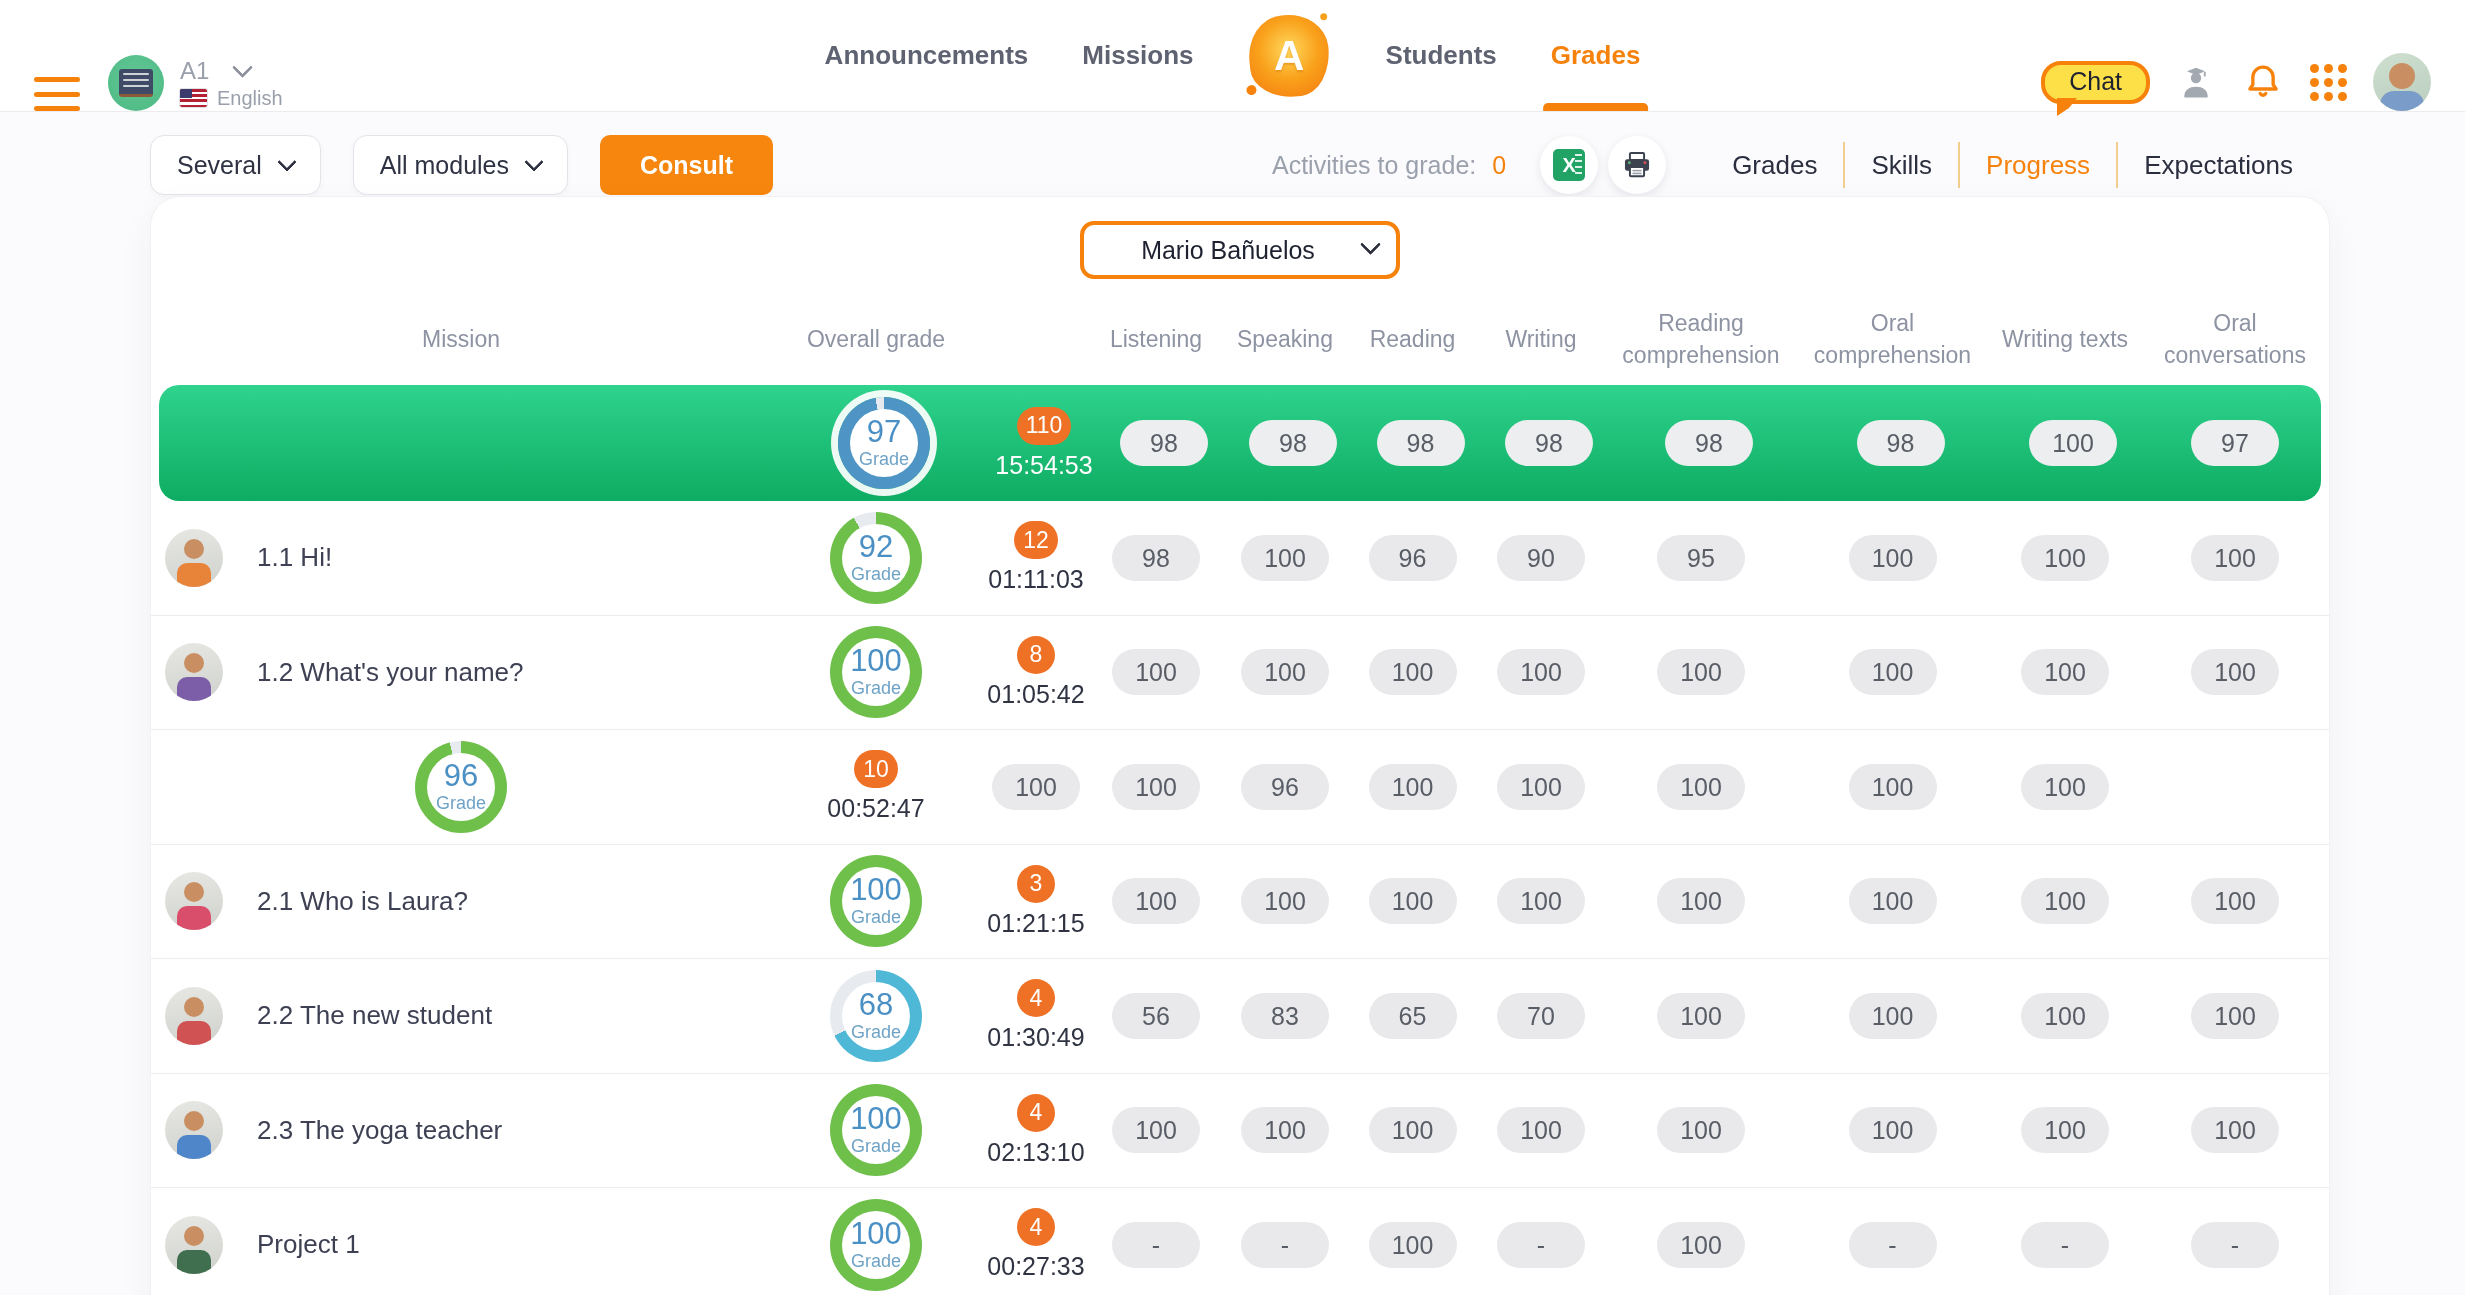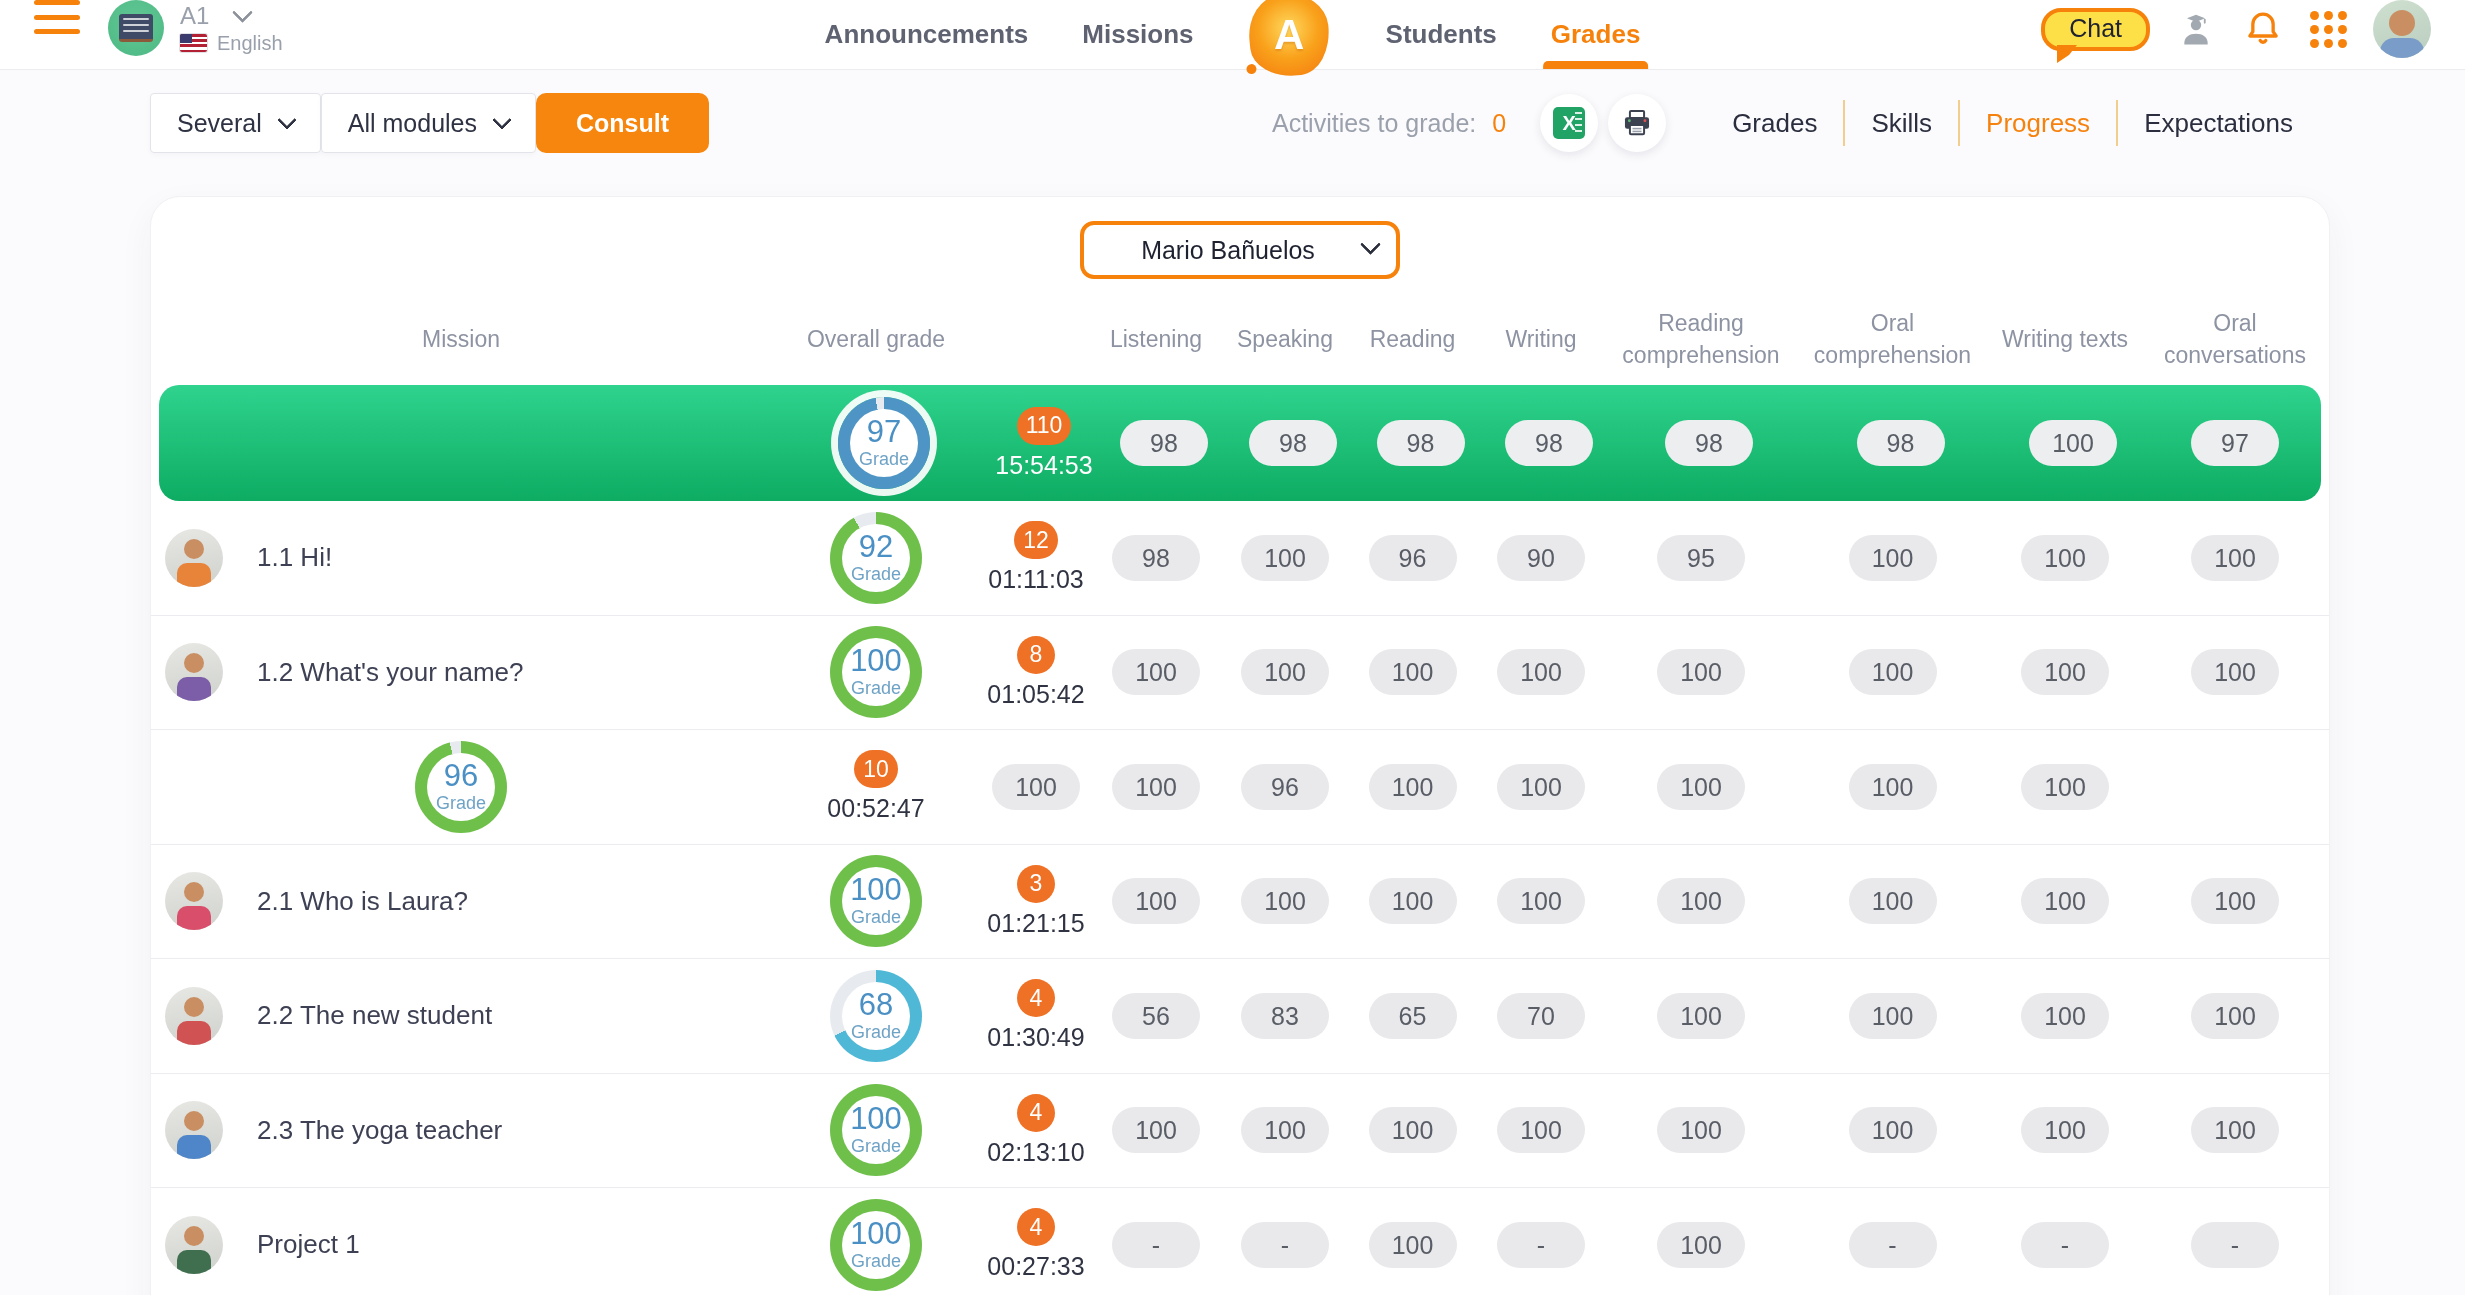--- a/index.html
+++ b/index.html
@@ -2,22 +2,22 @@
 <html><head>
 <meta charset="utf-8">
 <style>
   html,body{margin:0;padding:0;}
   body{
     width:2465px;height:1295px;overflow:hidden;background:#FBFBFD;
     font-family:"Liberation Sans", sans-serif;color:#3E4154;position:relative;
     -webkit-font-smoothing:antialiased;
   }
   
-  .navbar{position:relative;height:70px;background:#fff;border-bottom:1px solid #ECECEF;
-    display:flex;align-items:flex-start;padding:0 34px;box-sizing:border-box;z-index:5;}
+  .navbar{position:relative;height:112px;background:#fff;border-bottom:1px solid #ECECEF;
+    display:flex;align-items:flex-end;padding:0 34px;box-sizing:border-box;z-index:5;}
   .hamburger{width:46px;height:34px;display:flex;flex-direction:column;justify-content:space-between;cursor:pointer;background:none;border:none;padding:0;}
   .hamburger span{display:block;height:5px;border-radius:3px;background:#F6820C;}
   .class-sel{display:flex;align-items:center;gap:16px;margin-left:28px;cursor:pointer;}
   .class-avatar{width:56px;height:56px;border-radius:50%;background:radial-gradient(circle at 50% 40%,#62c795,#4cb983);position:relative;overflow:hidden;}
   .class-avatar .board{position:absolute;left:11px;top:14px;width:34px;height:25px;border-radius:3px;background:#3E4A66;border-bottom:3px solid #8a5a3b;}
   .class-avatar .board i{display:block;height:2px;margin:4px 4px 0 4px;background:rgba(255,255,255,.75);border-radius:2px;}
   .class-meta{display:flex;flex-direction:column;gap:2px;}
   .class-line1{display:flex;align-items:center;gap:26px;}
   .class-label{font-size:24px;color:#9AA0AB;}
   .chev{width:12px;height:12px;border-right:3px solid #8c919c;border-bottom:3px solid #8c919c;border-radius:2px;transform:rotate(45deg);margin-top:-6px;}
@@ -42,22 +42,22 @@
     border:8px solid transparent;border-top:10px solid #F6820C;border-left:12px solid #F6820C;}
   .icon-btn{background:none;border:none;padding:0;cursor:pointer;display:flex;align-items:center;justify-content:center;}
   .grid-dots{display:grid;grid-template-columns:repeat(3,9px);grid-gap:5px;}
   .grid-dots i{width:9px;height:9px;border-radius:50%;background:#F6820C;}
   .user-avatar{width:58px;height:58px;border-radius:50%;position:relative;overflow:hidden;cursor:pointer;
     background:linear-gradient(160deg,#cfe0cf 0%,#b9cdbf 100%);}
   .user-avatar::before{content:'';position:absolute;left:50%;top:10px;transform:translateX(-50%);width:26px;height:26px;border-radius:50%;background:#c98f63;}
   .user-avatar::after{content:'';position:absolute;left:50%;bottom:-6px;transform:translateX(-50%);width:44px;height:26px;border-radius:14px 14px 0 0;background:#7a9cc8;}
   
   .toolbar{height:106px;display:flex;align-items:center;padding:0 146px 0 150px;box-sizing:border-box;}
-  .filter-chip{display:flex;align-items:center;gap:18px;background:#fff;border:1px solid #E3E4E9;border-radius:4px;
-    height:58px;padding:0 26px;font-size:25px;color:#2E3242;cursor:pointer;box-shadow:0 2px 6px rgba(30,30,60,.03);}
+  .filter-chip{display:flex;align-items:center;gap:18px;background:#fff;border:1px solid #E3E4E9;border-radius:14px;
+    height:58px;padding:0 26px;font-size:25px;color:#2E3242;margin-right:32px;cursor:pointer;box-shadow:0 2px 6px rgba(30,30,60,.03);}
   .filter-chip .chev{border-color:#2E3242;width:11px;height:11px;}
   .consult-btn{background:#F6860D;border:none;color:#fff;font-weight:bold;font-size:25px;font-family:inherit;
     border-radius:10px;height:60px;padding:0 40px;cursor:pointer;}
   .toolbar-right{margin-left:auto;display:flex;align-items:center;}
   .atg-label{font-size:25px;color:#9BA1AC;}
   .atg-count{font-size:25px;color:#F6820C;margin:0 34px 0 16px;}
   .tool-circle{width:58px;height:58px;border-radius:50%;background:#fff;box-shadow:0 3px 10px rgba(40,40,80,.10);
     display:flex;align-items:center;justify-content:center;margin-right:10px;cursor:pointer;border:none;}
   .excel-ic{width:32px;height:32px;border-radius:5px;background:#21A366;position:relative;display:flex;align-items:center;justify-content:center;}
   .excel-ic b{color:#fff;font-size:20px;font-family:"Liberation Sans",sans-serif;}

